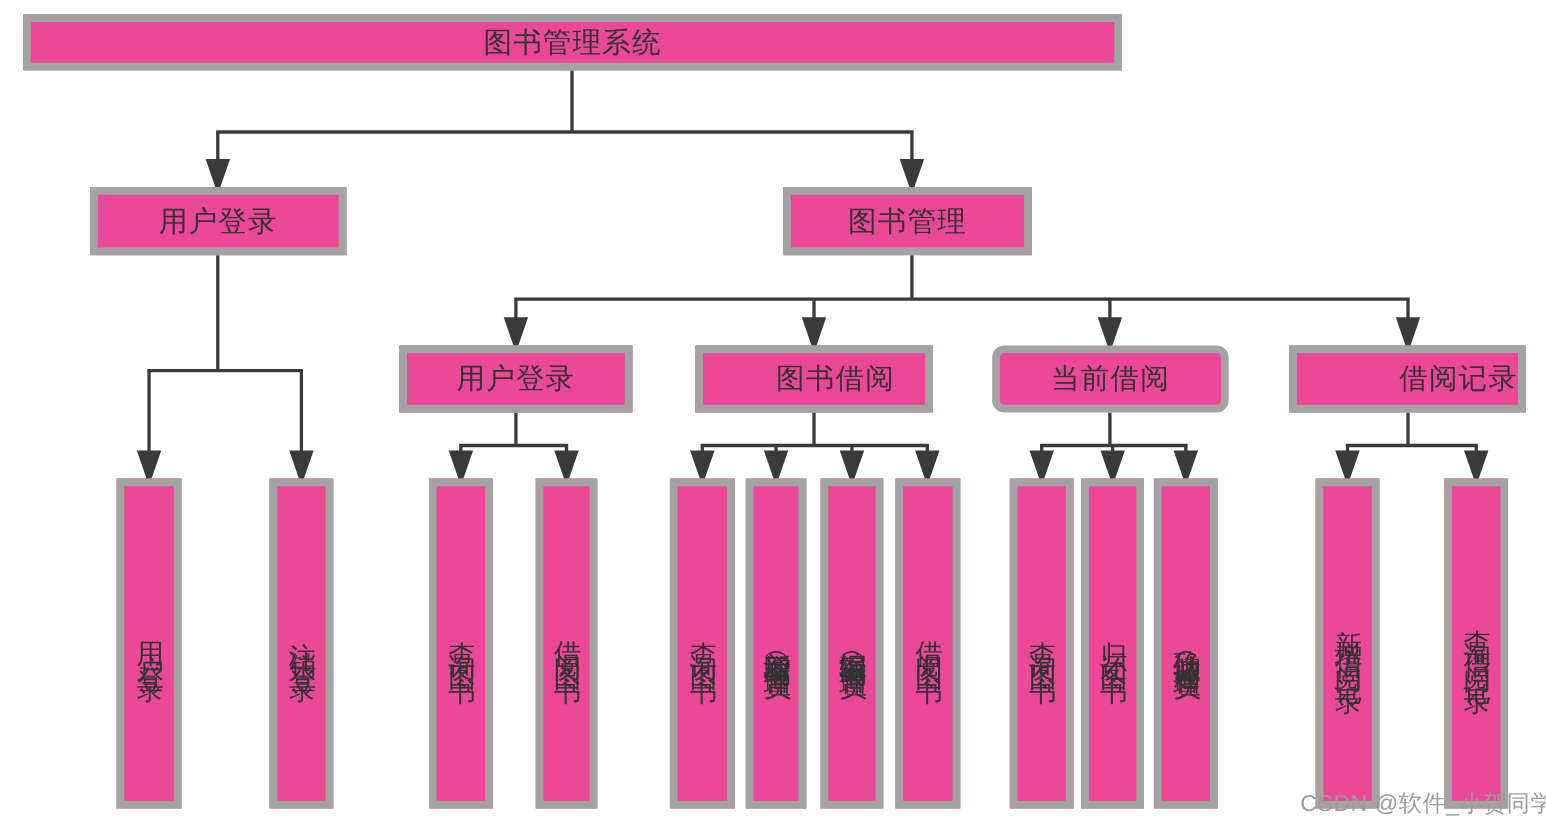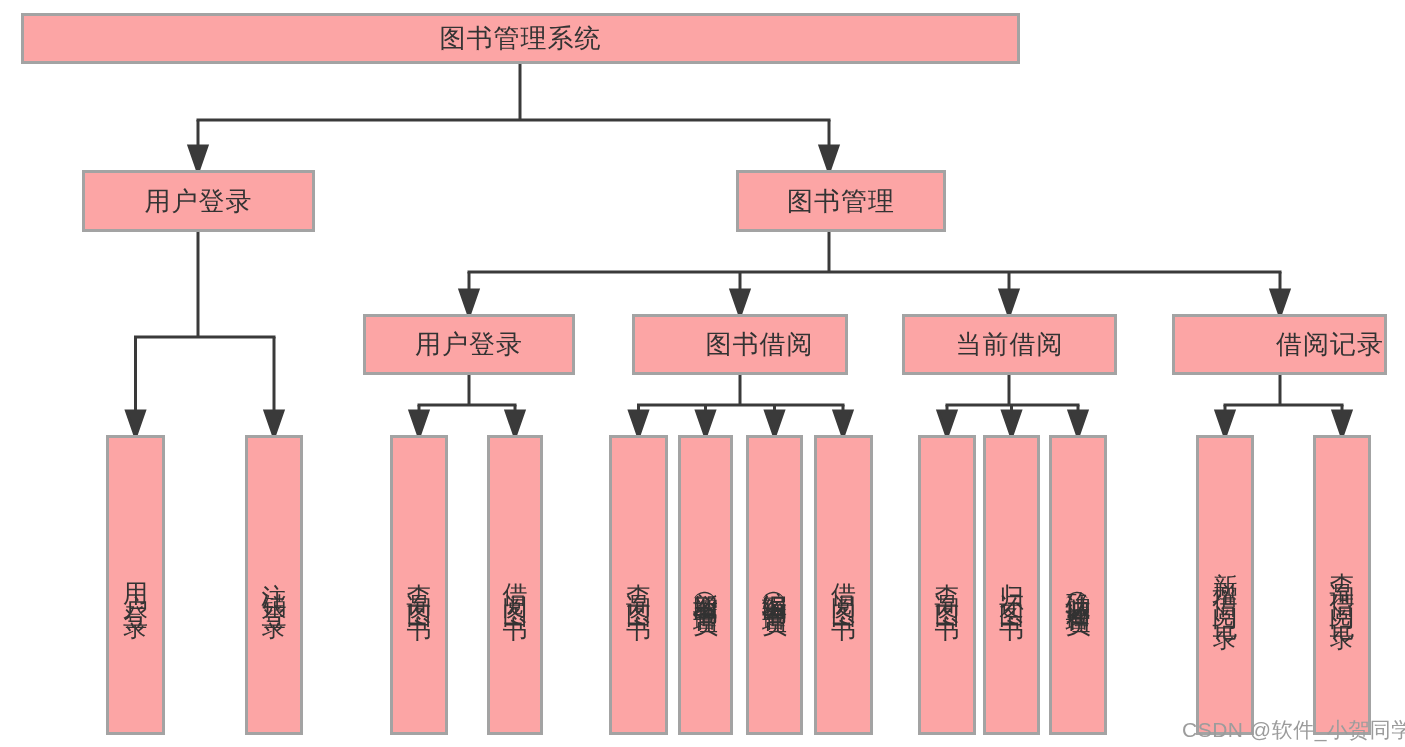--- a/index.html
+++ b/index.html
@@ -8,22 +8,22 @@
     width:1405px;height:747px;
     background:#ffffff;
     font-family:"Liberation Sans","DejaVu Sans",sans-serif;
     color:#333333;
     overflow:hidden;
   }
   #connectors{position:absolute;left:0;top:0;width:1405px;height:747px;}
   .node{
     position:absolute;
     box-sizing:border-box;
-    border:3px solid #a3a3a3;
-    background:#fca5a5;
+    border:7px solid #a3a3a3;
+    background:#ec4899;
     display:flex;
     align-items:center;
     justify-content:center;
   }
   .hbox{font-size:26px;letter-spacing:1px;}
   .vbox .vtext{
     writing-mode:vertical-rl;
     text-orientation:mixed;
     font-size:25px;
     letter-spacing:11px;
@@ -123,31 +123,31 @@
     </g>
   </svg>
 
   <div class="node hbox" style="left:21px;top:13px;width:999px;height:51px;">
     <span>图书管理系统</span>
   </div>
 
   <div class="node hbox" style="left:82px;top:170px;width:233px;height:62px;">
     <span>用户登录</span>
   </div>
-  <div class="node hbox" style="left:712px;top:170px;width:210px;height:62px;margin-left:24px;">
+  <div class="node hbox" style="left:712px;top:170px;width:226px;height:62px;">
     <span>图书管理</span>
   </div>
 
   <div class="node hbox" style="left:363px;top:314px;width:212px;height:61px;">
     <span>用户登录</span>
   </div>
   <div class="node hbox" style="left:632px;top:314px;width:216px;height:61px;padding-left:39px;">
     <span>图书借阅</span>
   </div>
-  <div class="node hbox" style="left:902px;top:314px;width:215px;height:61px;">
+  <div class="node hbox" style="left:902px;top:314px;width:215px;height:61px;border-radius:11px;">
     <span>当前借阅</span>
   </div>
   <div class="node hbox" style="left:1172px;top:314px;width:215px;height:61px;justify-content:flex-end;">
     <span>借阅记录</span>
   </div>
 
   <div class="node vbox" style="left:106px;top:435px;width:59px;height:300px;">
     <span class="vtext">用户登录</span>
   </div>
   <div class="node vbox" style="left:245px;top:435px;width:58px;height:300px;">

